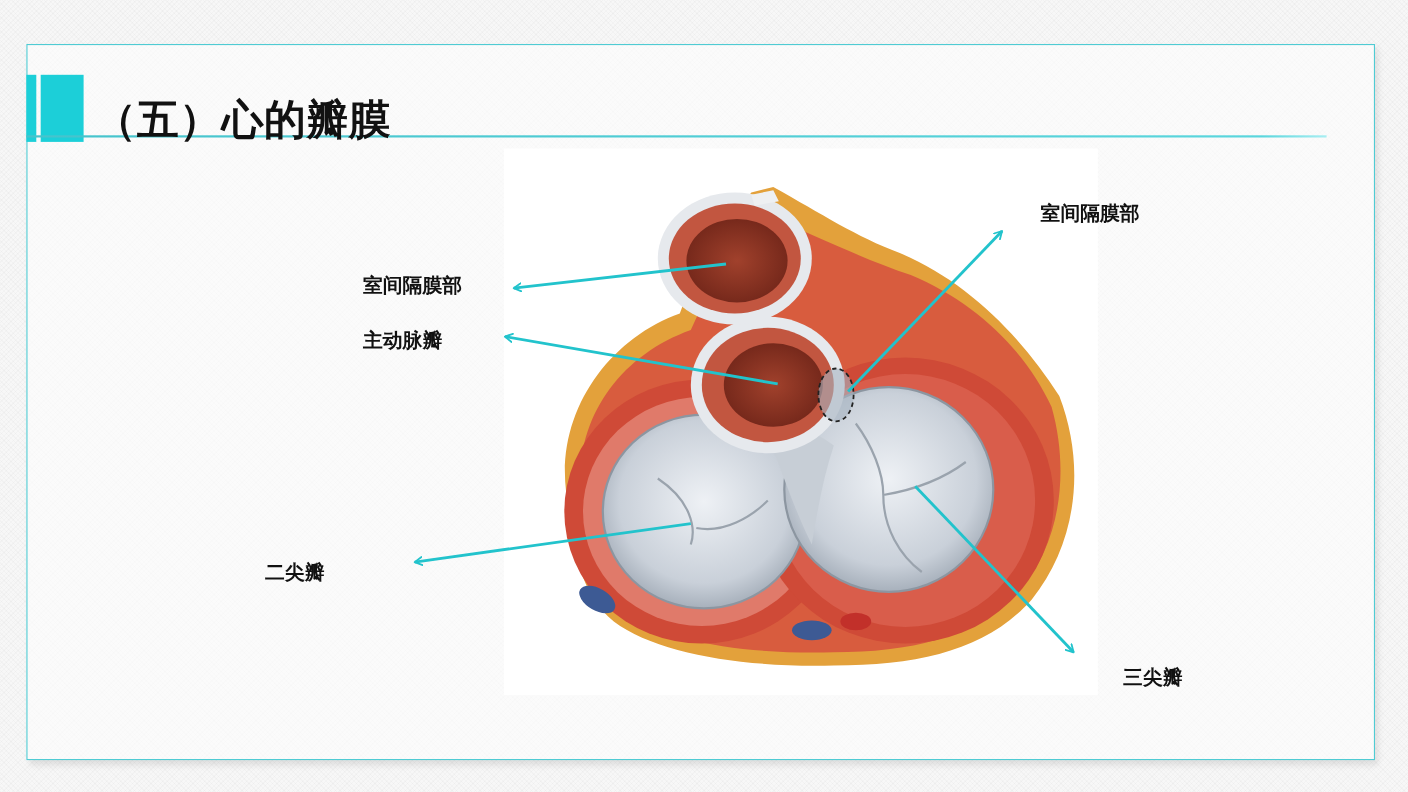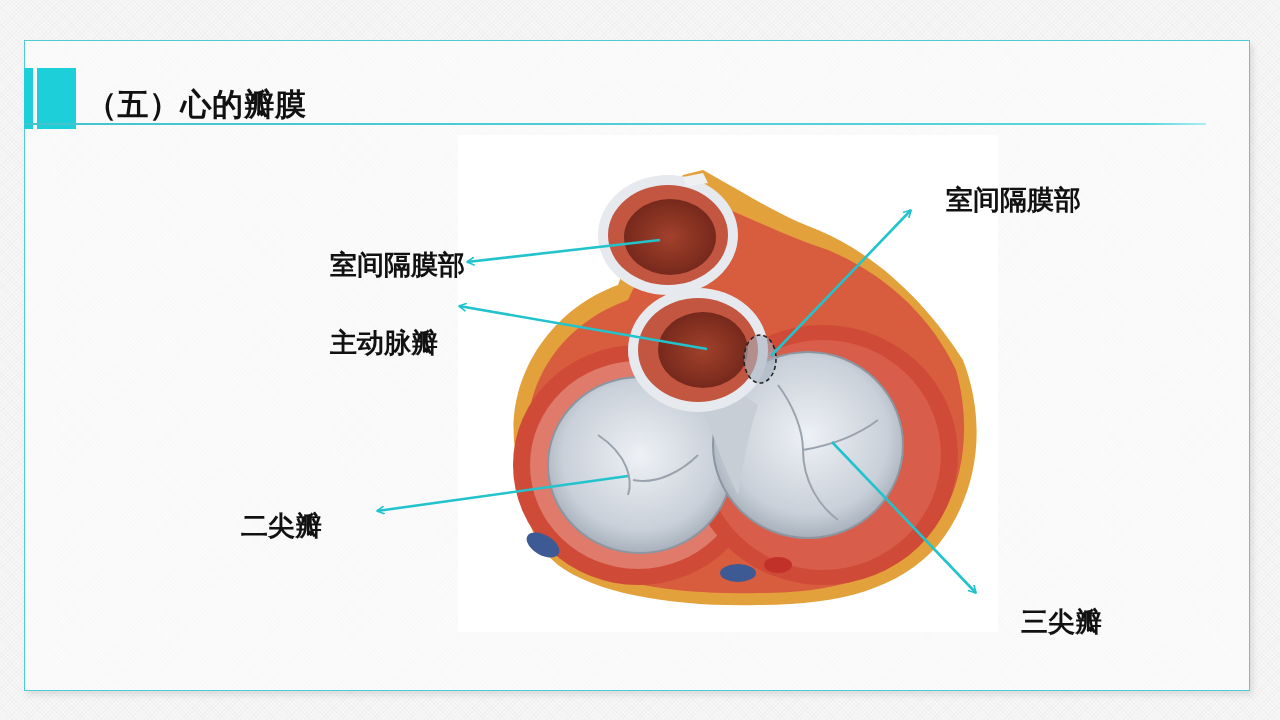--- a/index.html
+++ b/index.html
@@ -18,29 +18,29 @@
     box-shadow: 3px 4px 6px rgba(0,0,0,0.10);
   }
   .accent-narrow { position: absolute; left: 24px; top: 68px; width: 9px; height: 61px; background: #1ccfd8; }
   .accent-wide { position: absolute; left: 37px; top: 68px; width: 39px; height: 61px; background: #1ccfd8; }
   .title-rule {
     position: absolute; left: 24px; top: 123px; width: 1182px; height: 1.5px;
     background: linear-gradient(to right, #45c3cc, #5ad6dd 95%, #a8eef2);
   }
   .title {
     position: absolute; left: 86px; top: 84px;
-    font-size: 31px; font-weight: bold; color: #111; letter-spacing: 0.5px;
+    font-size: 38px; font-weight: bold; color: #111; letter-spacing: 0.5px;
     white-space: nowrap;
   }
   .figure {
     position: absolute; left: 458px; top: 135px; width: 540px; height: 497px;
     background: #ffffff;
   }
   .label {
-    position: absolute; font-size: 27px; font-weight: bold; color: #111; white-space: nowrap;
+    position: absolute; font-size: 18px; font-weight: bold; color: #111; white-space: nowrap;
   }
   svg.overlay { position: absolute; left: 0; top: 0; width: 1280px; height: 720px; pointer-events: none; }
   svg.heart { position: absolute; left: 0; top: 0; }
 </style>
 </head>
 <body>
 
 <div class="frame"></div>
 <div class="accent-narrow"></div>
 <div class="accent-wide"></div>
@@ -102,16 +102,16 @@
     </marker>
   </defs>
   <line x1="660" y1="240" x2="467" y2="262" stroke="#22c3cc" stroke-width="2.6" marker-end="url(#arrowhead)"></line>
   <line x1="707" y1="349" x2="459" y2="306" stroke="#22c3cc" stroke-width="2.6" marker-end="url(#arrowhead)"></line>
   <line x1="771" y1="356" x2="911" y2="210" stroke="#22c3cc" stroke-width="2.6" marker-end="url(#arrowhead)"></line>
   <line x1="628" y1="476" x2="377" y2="511" stroke="#22c3cc" stroke-width="2.6" marker-end="url(#arrowhead)"></line>
   <line x1="832" y1="442" x2="976" y2="593" stroke="#22c3cc" stroke-width="2.6" marker-end="url(#arrowhead)"></line>
 </svg>
 
 <div class="label" style="left:330px; top:247px;">室间隔膜部</div>
-<div class="label" style="left:330px; top:297px;margin-top:28px;">主动脉瓣</div>
+<div class="label" style="left:330px; top:297px;">主动脉瓣</div>
 <div class="label" style="left:946px; top:182px;">室间隔膜部</div>
 <div class="label" style="left:241px; top:508px;text-align:right;">二尖瓣</div>
 <div class="label" style="left:988px; top:604px;margin-left:33px;">三尖瓣</div>
 
 </body></html>

